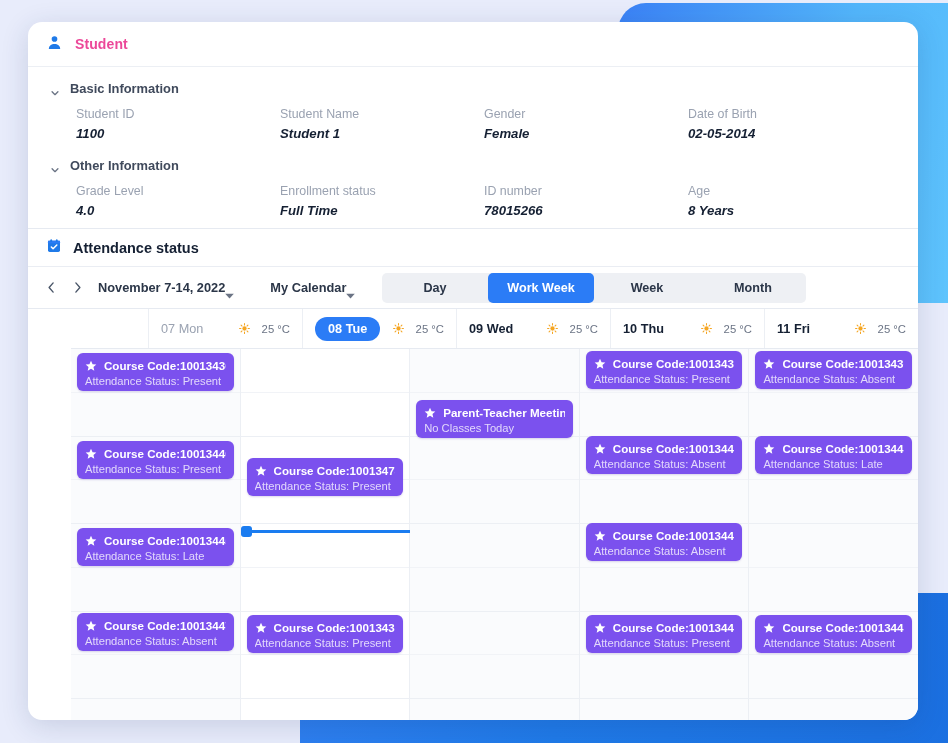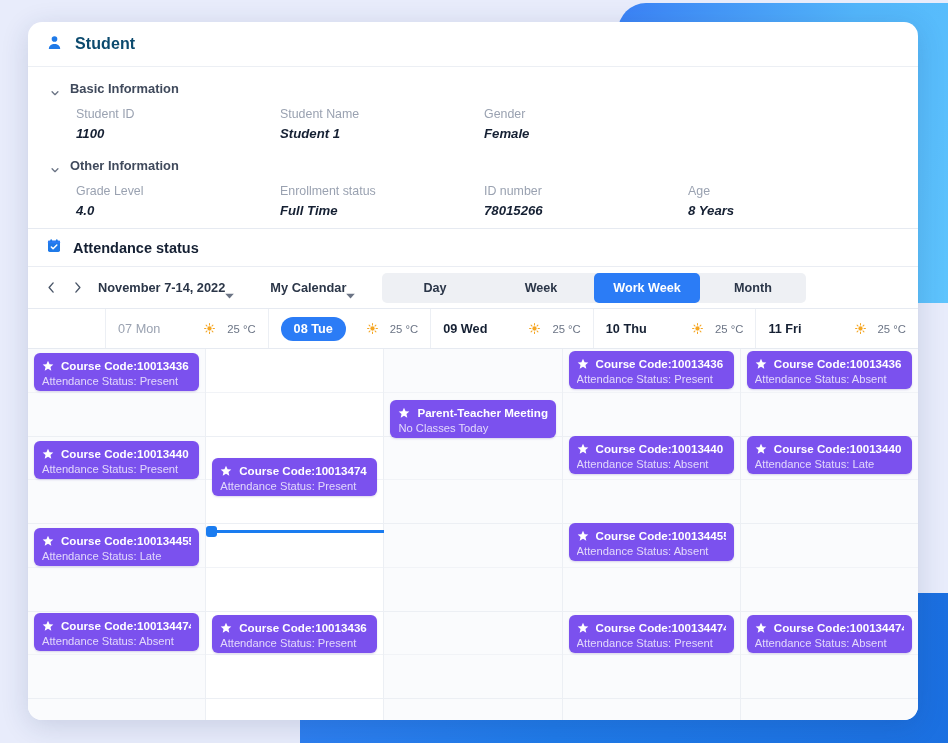--- a/index.html
+++ b/index.html
@@ -43,21 +43,21 @@
   }
 
   
   .panel-head {
     height: 45px; display: flex; align-items: center;
     padding: 0 0 0 18px; gap: 12px;
     border-bottom: 1px solid #eceff4;
     flex: none;
   }
   .panel-head .ttl {
-    font-size: 16px; font-weight: 700; color: #0c4a6e; letter-spacing: .1px;
+    font-size: 14px; font-weight: 700; color: #ec4899; letter-spacing: .1px;
   }
   .ico { flex: none; display: block; }
 
   .info-body { padding: 14px 0 10px 0; flex: none; }
 
   .sect-head {
     display: flex; align-items: center; gap: 10px;
     padding-left: 22px; margin-bottom: 11px;
   }
   .chev { width: 10px; height: 10px; flex: none; }
@@ -107,21 +107,21 @@
   }
   .seg-btn {
     width: 106px; display: flex; align-items: center; justify-content: center;
     font-size: 12.6px; font-weight: 700; color: #2b3648; cursor: pointer;
     background: none; border: none; font-family: inherit;
   }
   .seg-btn.on { background: #2b7cf6; color: #ffffff; border-radius: 5px; }
 
   
   .cal { flex: 1; display: flex; flex-direction: column; min-height: 0;
-         border-top: 1px solid #e6eaf1; }
+         border-top: 1px solid #e6eaf1; padding-left: 43px; }
 
   .cal-head { display: flex; height: 40px; flex: none; border-bottom: 1px solid #e6eaf1; }
   .gut { width: 78px; flex: none; border-right: 1px solid #eceff4; background: #fff; }
   .dcol-h {
     flex: 1; display: flex; align-items: center; justify-content: space-between;
     padding: 0 12px 0 12px; border-right: 1px solid #eceff4; background: #fff;
   }
   .dcol-h:last-child { border-right: none; }
   .dname { font-size: 12.7px; font-weight: 700; color: #152033; white-space: nowrap; }
   .dname.muted { color: #9aa2b1; font-weight: 400; }
@@ -214,20 +214,22 @@
         </div>
         <div>
           <div class="f-label">Student Name</div>
           <div class="f-value">Student 1</div>
         </div>
         <div>
           <div class="f-label">Gender</div>
           <div class="f-value">Female</div>
         </div>
         <div>
+          <div class="f-label">Date of Birth</div>
+          <div class="f-value">02-05-2014</div>
         </div>
       </div>
 
       <div class="sect-gap"></div>
 
       <div class="sect-head">
         <span class="chev">
           <svg width="10" height="10" viewBox="0 0 12 12" fill="none" stroke="#6b7485" stroke-width="1.6" stroke-linecap="round" stroke-linejoin="round">
               <path d="M2.5 4.5L6 8l3.5-3.5"></path>
             </svg>
@@ -293,22 +295,22 @@
           <span class="lab">My Calendar</span>
           <span class="caret">
             <svg width="9" height="6" viewBox="0 0 10 7" fill="#6b7485">
                 <path d="M0 .8h10L5 6.4z"></path>
               </svg>
           </span>
         </div>
 
         <div class="seg">
           <button class="seg-btn">Day</button>
+          <button class="seg-btn on">Work Week</button>
           <button class="seg-btn">Week</button>
-          <button class="seg-btn on">Work Week</button>
           <button class="seg-btn">Month</button>
         </div>
       </div>
 
       <div class="cal">
         <div class="cal-head">
           <div class="gut"></div>
           <div class="dcol-h">
             <span class="dname muted">07 Mon</span>
             <span class="wx">

